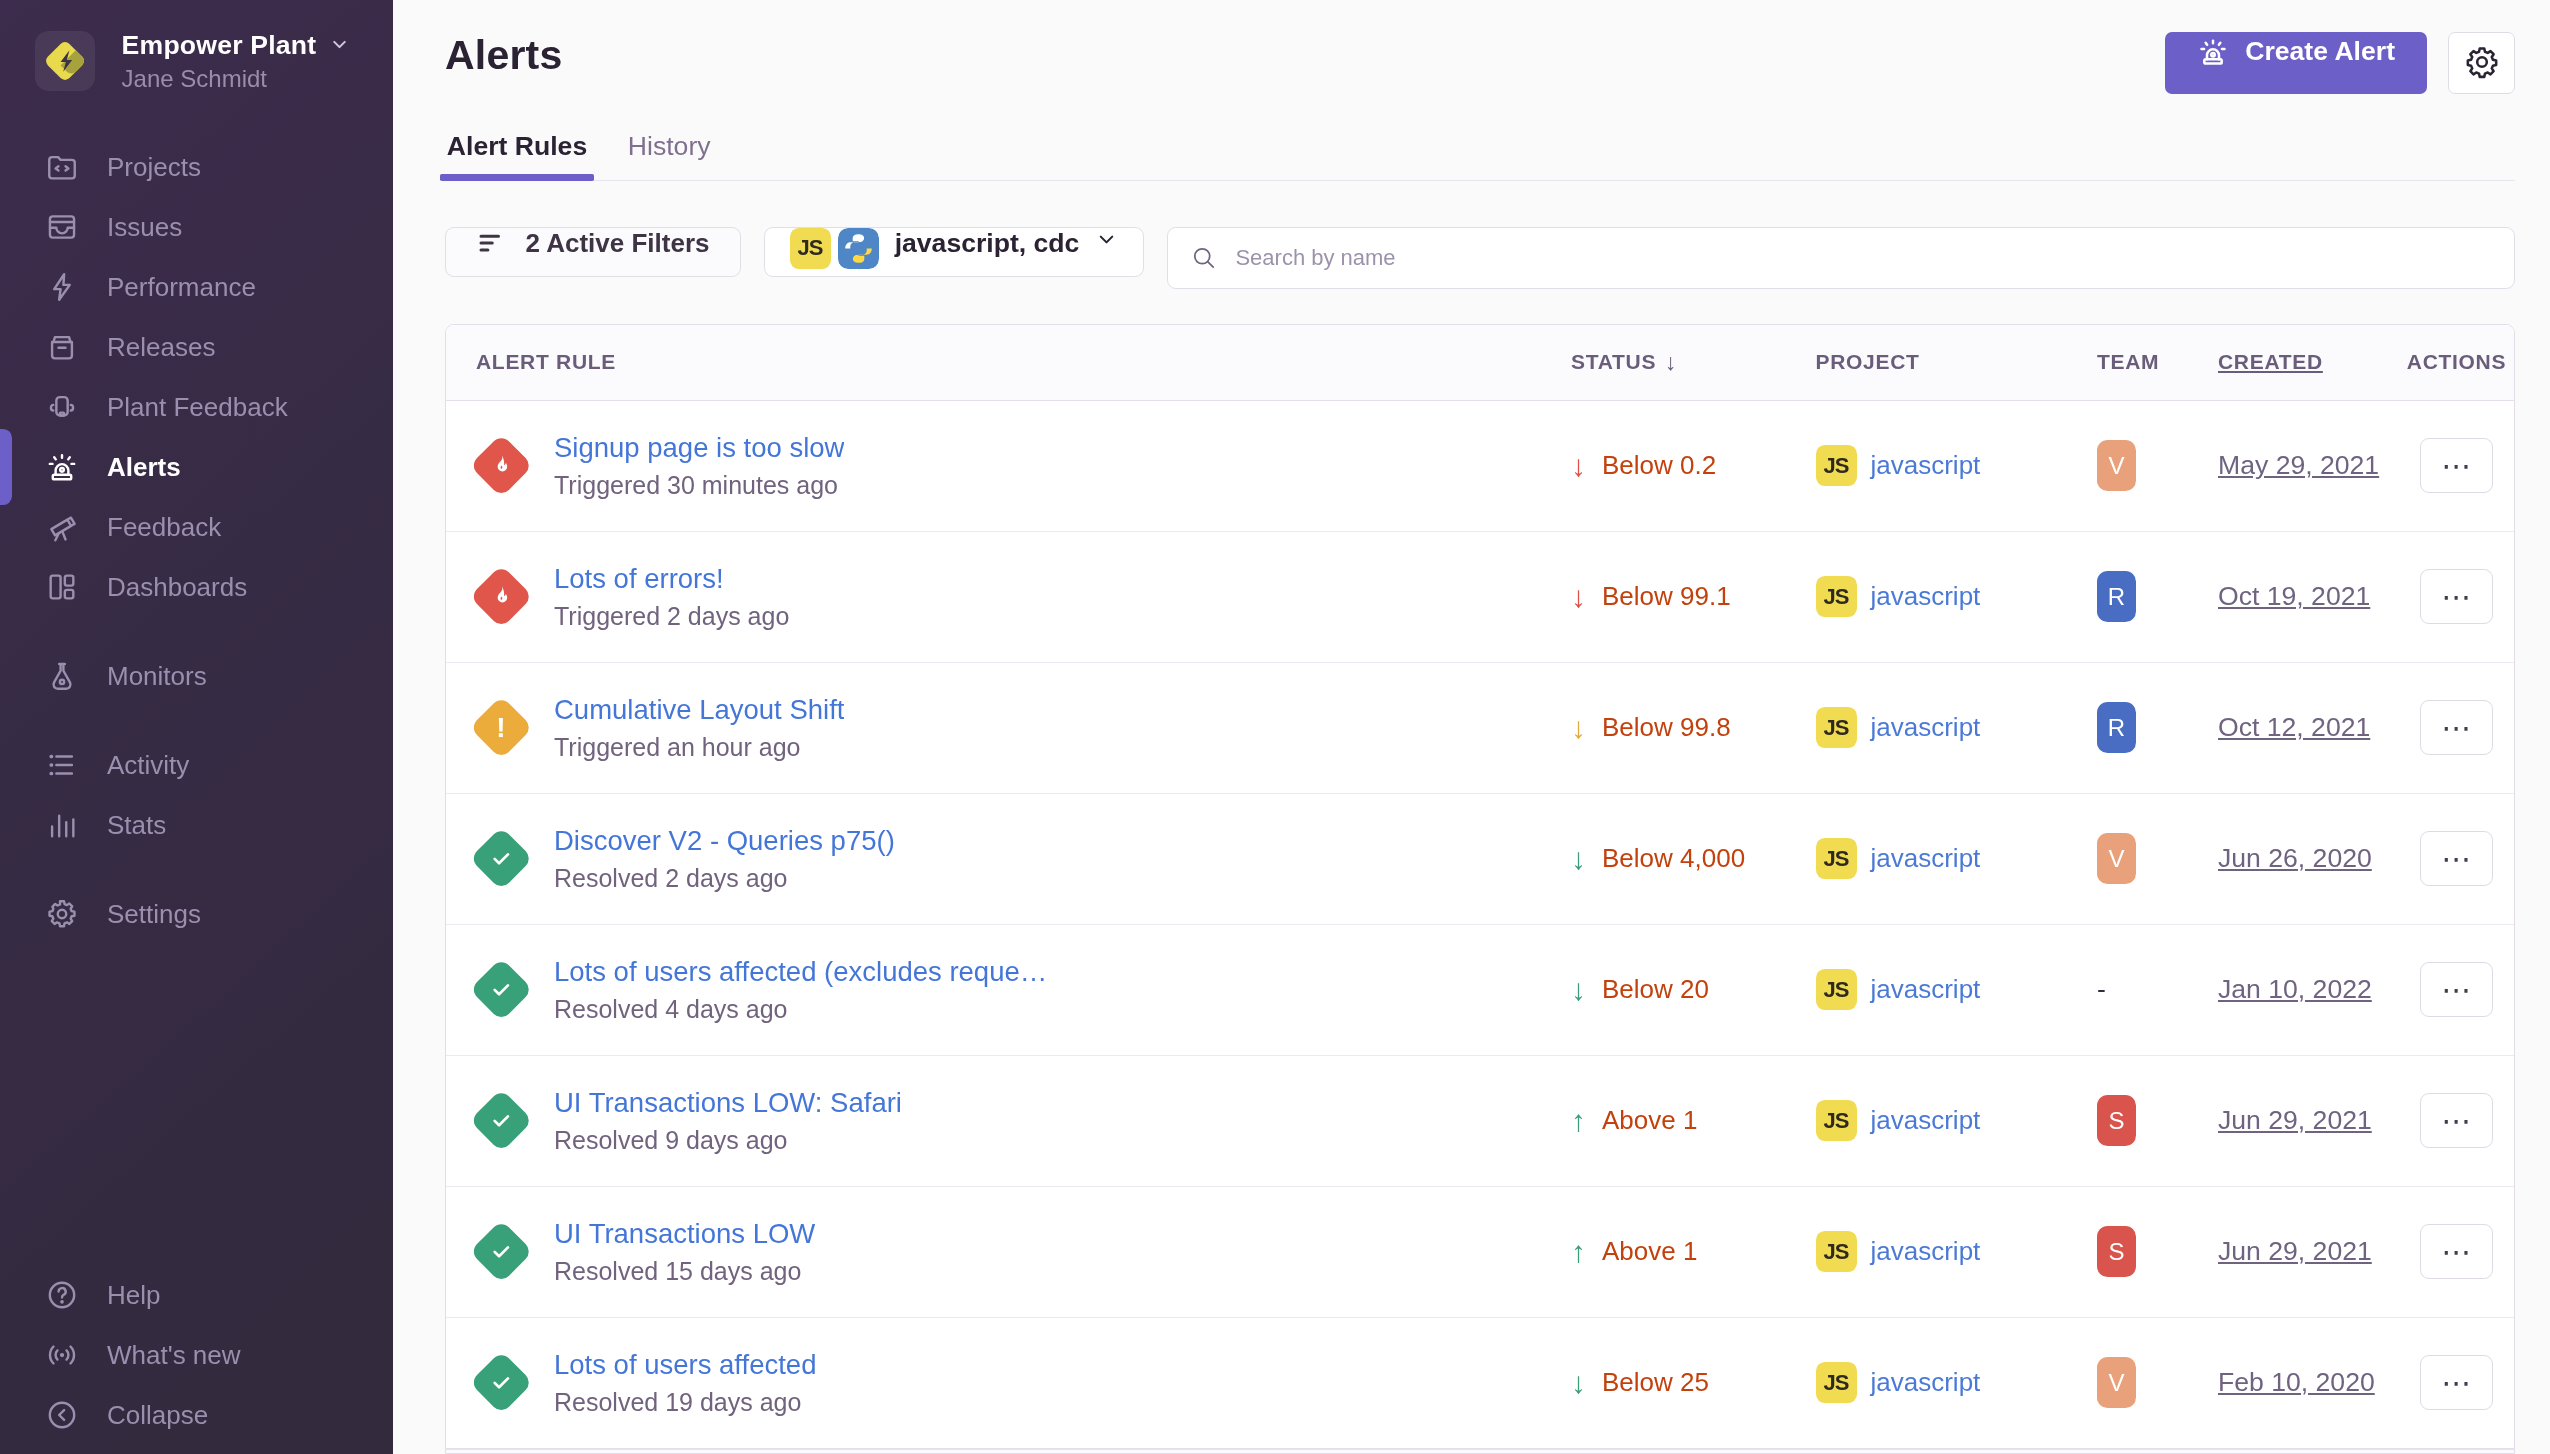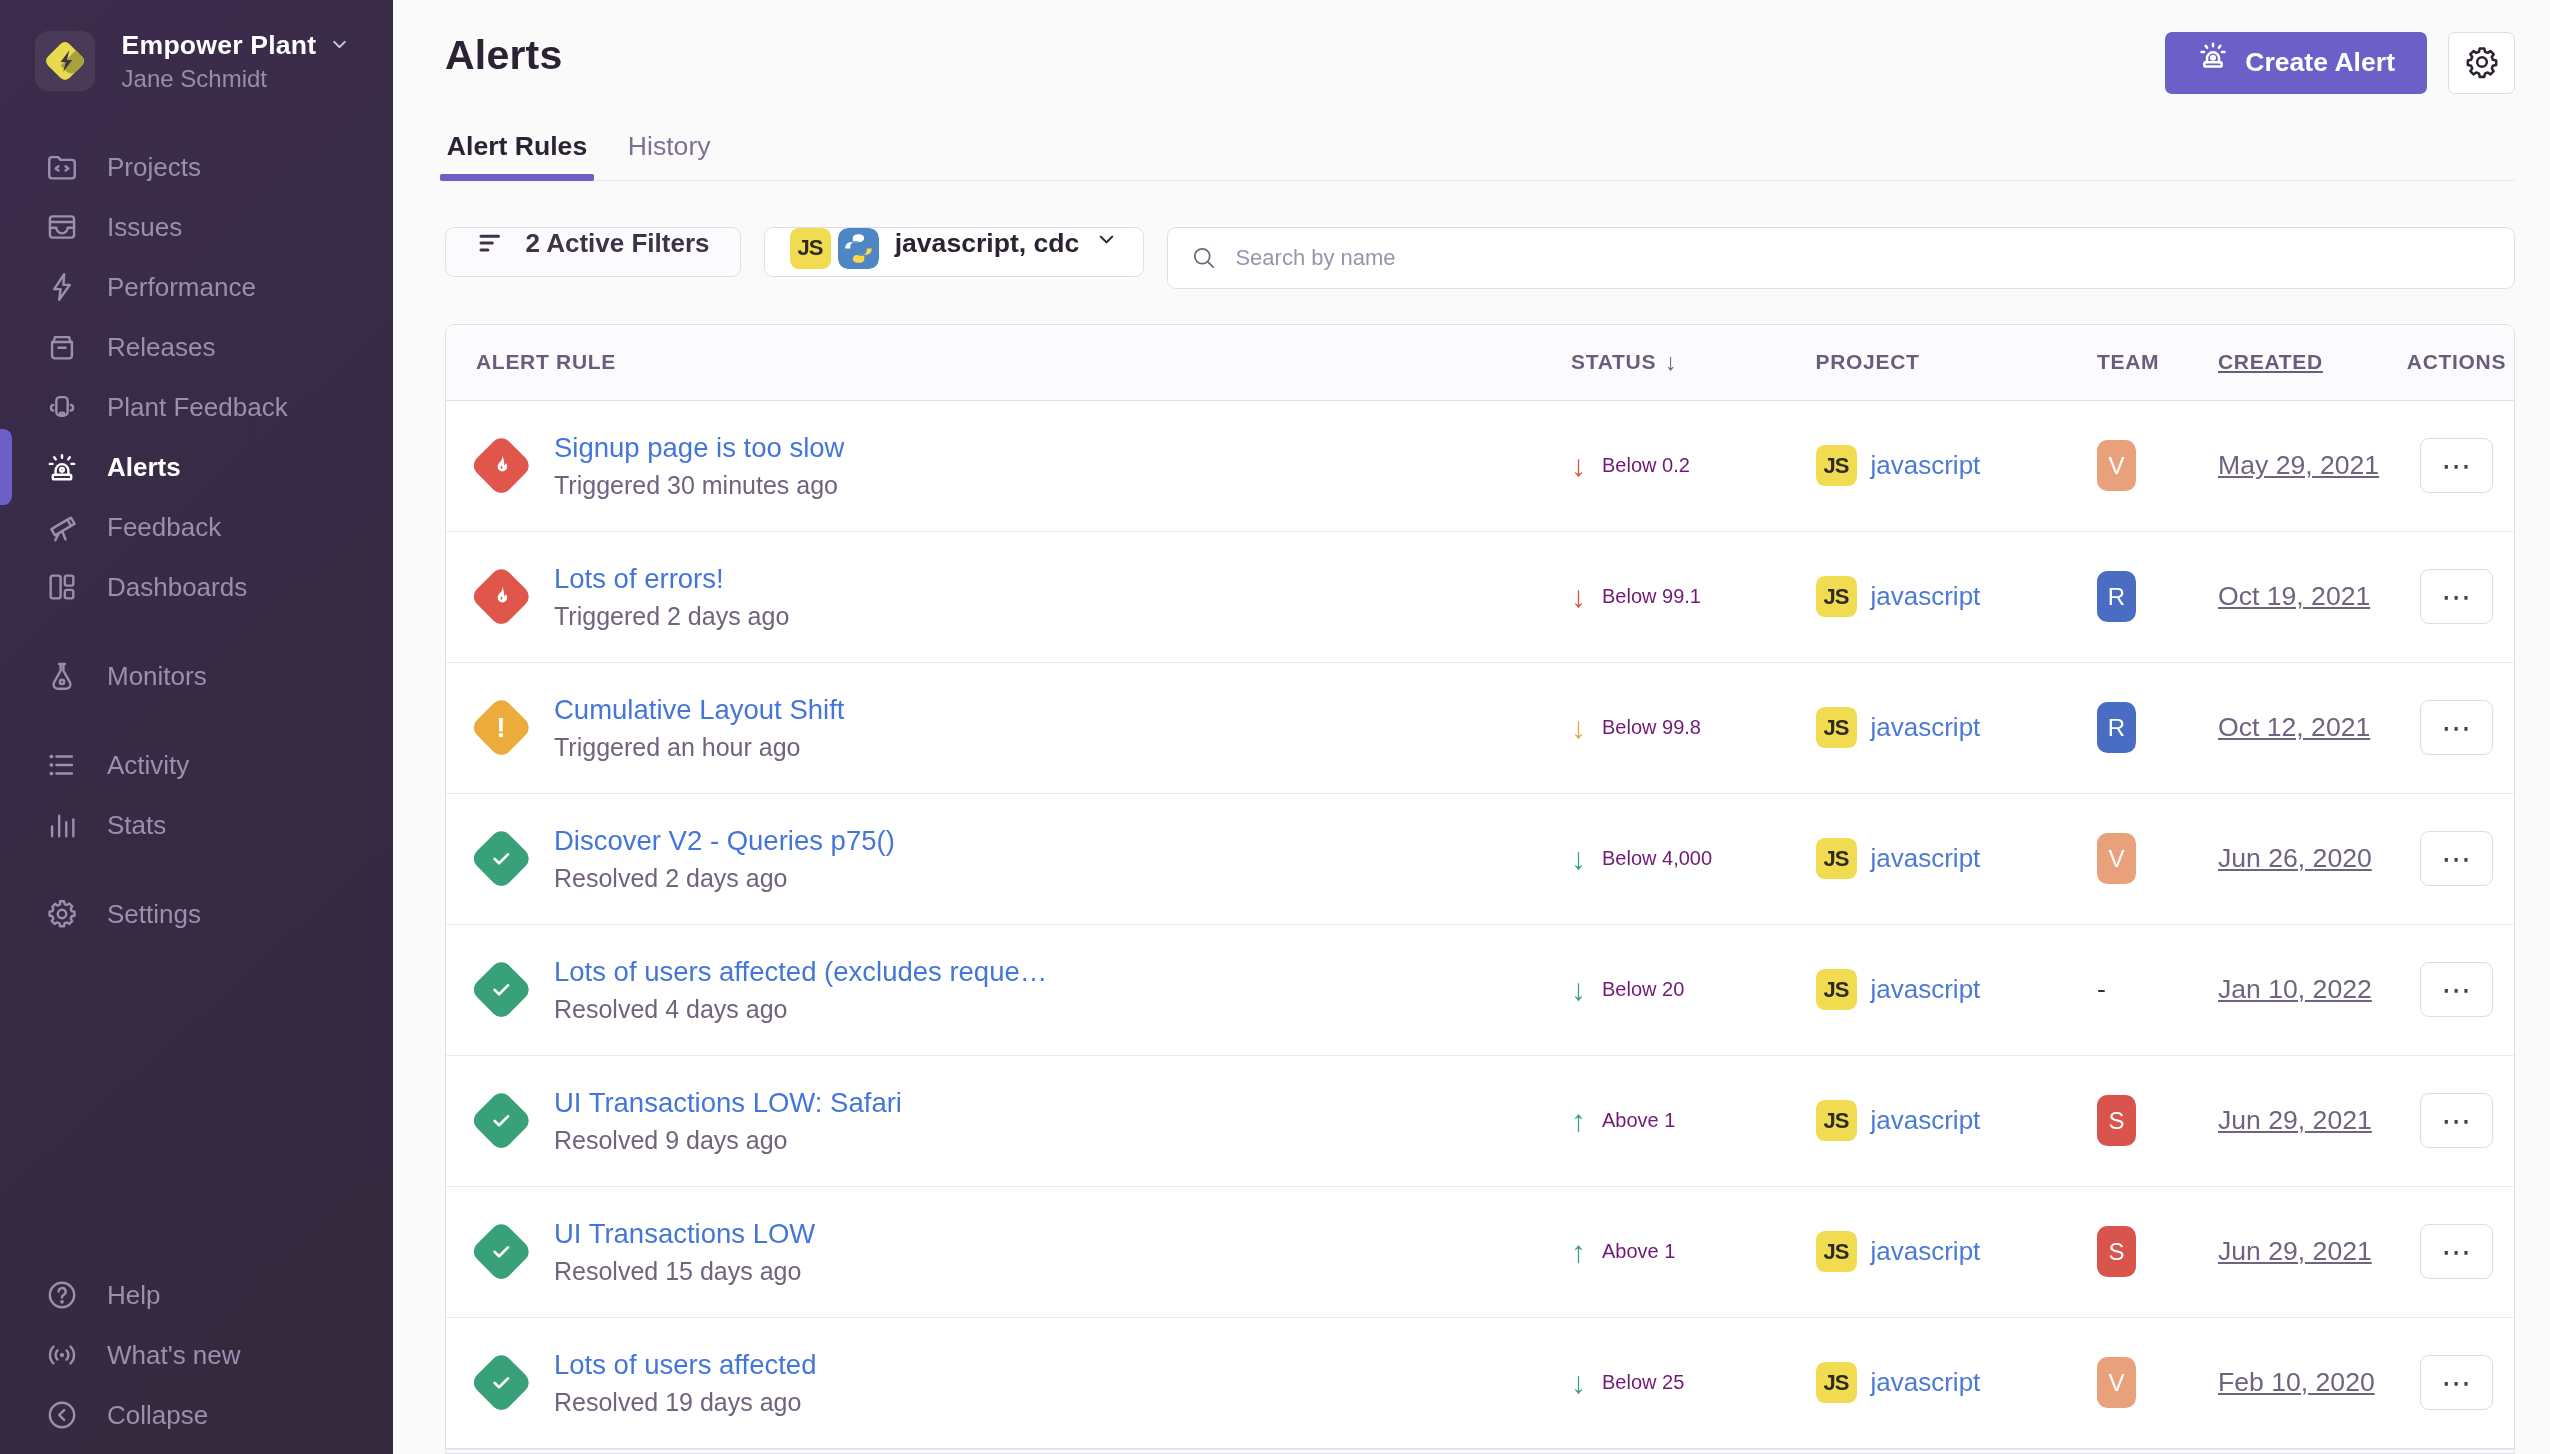--- a/index.html
+++ b/index.html
@@ -34,23 +34,23 @@
   .nav-item.active .nav-label { font-weight:600; }
   .active-bar { position:absolute; left:0; top:50%; transform:translateY(-50%);
     width:11.5px; height:76px; border-radius:0 8.9px 8.9px 0; background:#6C5FC7; }
   .spacer { flex:1; }
 
   
   .main { flex:1; display:flex; flex-direction:column; padding:32px 35px 0 52px; }
   .page-head { display:flex; align-items:flex-start; justify-content:space-between; }
   .page-title { font-size:41px; font-weight:700; color:#2B2233; letter-spacing:0.2px; }
   .head-actions { display:flex; gap:21px; }
-  .btn-create { height:62px; padding:16px 32px; border:none; border-radius:7px; background:#6C5FC7;
+  .btn-create { height:62px; padding:4px 32px; border:none; border-radius:7px; background:#6C5FC7;
     color:#fff; font-size:26.6px; font-weight:600; font-family:inherit;
-    display:flex; align-items:flex-end; gap:16px; cursor:pointer; }
+    display:flex; align-items:flex-start; gap:16px; cursor:pointer; }
   .btn-create svg { width:32px; height:32px; stroke:#fff; fill:none; stroke-width:1.9; stroke-linecap:round; stroke-linejoin:round; }
   .btn-gear { width:67px; height:62px; border-radius:7px; background:#fff; border:1.8px solid #E0DCE5;
     display:flex; align-items:center; justify-content:center; cursor:pointer; }
   .btn-gear svg { width:34px; height:34px; stroke:#2B2233; fill:none; stroke-width:1.8; stroke-linejoin:round; }
 
   .tabs { display:flex; gap:37px; margin-top:37px; border-bottom:1.8px solid #E8E4ED; }
   .tab { position:relative; padding:0 1.8px 17.7px 1.8px; font-size:26.6px; color:#80708F; cursor:pointer; }
   .tab.active { color:#2B2233; font-weight:600; }
   .tab.active::after { content:""; position:absolute; left:-5.3px; right:-5.3px; bottom:-1.8px;
     height:7px; background:#6C5FC7; border-radius:1.8px; }
@@ -101,21 +101,21 @@
   .sev > * { position:relative; z-index:1; }
   .sev svg { width:26.6px; height:26.6px; }
   .sev .bang { color:#fff; font-size:28px; font-weight:700; }
 
   .tmeta { min-width:0; }
   .rule-link { display:block; font-size:27.5px; font-weight:500; color:#4476D8; text-decoration:none;
     white-space:nowrap; overflow:hidden; text-overflow:ellipsis; max-width:956px; cursor:pointer; }
   .rule-sub { font-size:25px; color:#71627E; margin-top:7px; }
 
   .dir { font-size:30px; line-height:1; }
-  .status-label { font-size:20px; color:#701a75; }
+  .status-label { font-size:26px; color:#c2410c; }
 
   .proj-link { font-size:26px; color:#4B7AD6; text-decoration:none; cursor:pointer; }
   .team-badge { width:39px; height:51px; border-radius:10.6px; color:#fff; font-size:24px; font-weight:500;
     display:flex; align-items:center; justify-content:center; }
   .team-dash { font-size:26.6px; color:#332B3F; }
 
   .more-btn { width:73px; height:55px; border-radius:8.9px; border:1.8px solid #DFDAE4; background:#fff;
     font-size:30px; color:#433A4E; cursor:pointer; display:flex; align-items:center; justify-content:center;
     font-family:inherit; line-height:0; }
   .row-sliver { height:12.4px; background:#FBFAFC; border-top:1.8px solid #E7E2EB; }

